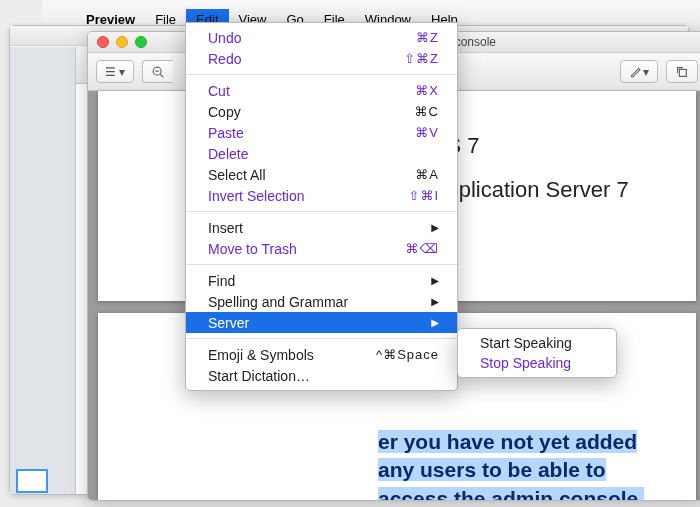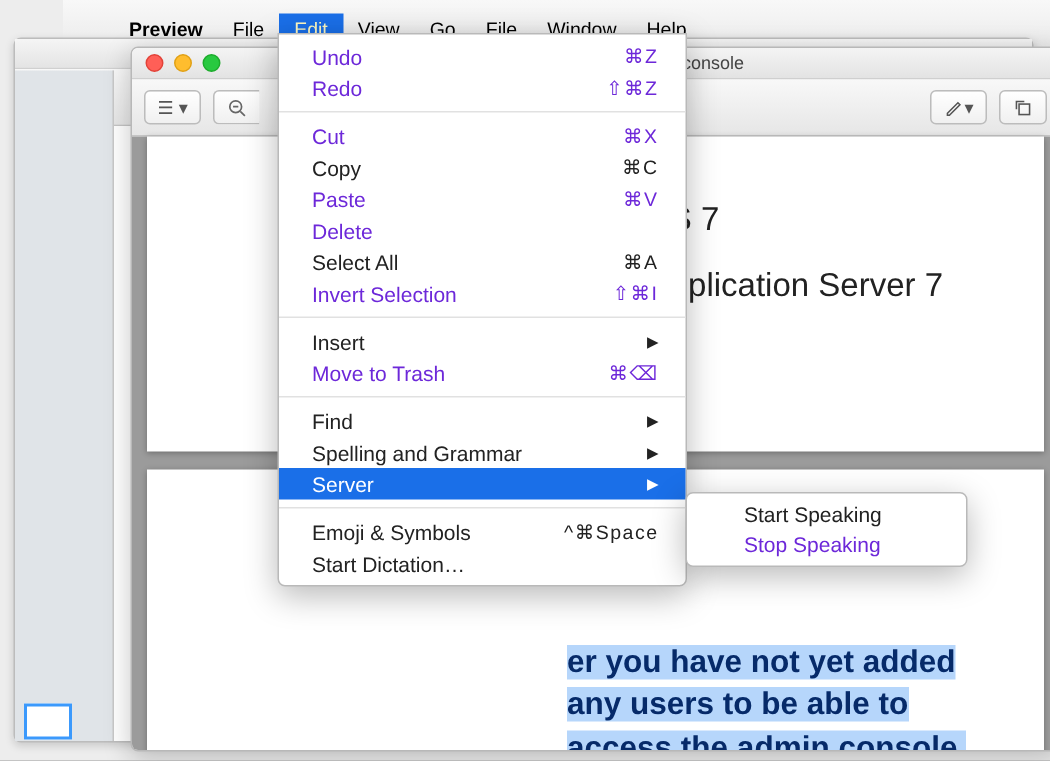--- a/index.html
+++ b/index.html
@@ -2,21 +2,21 @@
 <html><head>
 <meta charset="utf-8">
 <style>
   * { box-sizing: border-box; margin: 0; padding: 0; font-family: -apple-system, "Helvetica Neue", Arial, sans-serif; }
   body { width: 700px; height: 507px; overflow: hidden; background: #ededed; position: relative; }
 
   .menubar { position: absolute; top: 0; left: 0; right: 0; height: 40px; background: linear-gradient(#f8f8f8,#e8e8e8); display: flex; align-items: center; font-size: 13px; border-bottom: 1px solid #bfbfbf; margin-left: 42px; }
   .menubar .apple { width: 34px; text-align: center; font-size: 14px; }
   .menubar .m-item { padding: 0 10px; height: 22px; line-height: 22px; }
   .menubar .m-item.bold { font-weight: 600; }
-  .menubar .m-item.open { background: #1a6fe8; color: #fef9c3; }
+  .menubar .m-item.open { background: #1a6fe8; color: #0f172a; }
 
   .win-bg { position: absolute; top: 25px; left: 9px; width: 680px; height: 470px; background: #fff; border: 1px solid #bcbcbc; border-radius: 5px; box-shadow: 0 2px 6px rgba(0,0,0,.15); }
   .win-bg .titlebar { height: 20px; background: linear-gradient(#f5f5f5,#e4e4e4); font-size: 12px; text-align: center; line-height: 20px; color: #555; border-bottom: 1px solid #d0d0d0; }
   .win-bg .sidebar { position: absolute; left: 0; top: 21px; bottom: 0; width: 66px; background: #e0e4e8; border-right: 1px solid #c8c8c8; }
   .thumb { position: absolute; left: 6px; bottom: 1px; width: 32px; height: 24px; background: #fff; border: 2px solid #3b99fc; }
 
   .win-fg { position: absolute; top: 31px; left: 87px; width: 620px; height: 470px; background: #fff; border: 1px solid #b8b8b8; border-radius: 5px; box-shadow: 0 4px 18px rgba(0,0,0,.22); overflow: hidden; }
   .titlebar2 { height: 21px; background: linear-gradient(#f4f4f4,#e3e3e3); display: flex; align-items: center; font-size: 12px; color: #444; border-bottom: 1px solid #cfcfcf; }
   .traffic { display: flex; gap: 7px; padding: 0 9px; }
   .tl { width: 12px; height: 12px; border-radius: 50%; }
@@ -39,21 +39,21 @@
   .hl { background: #b6d6fb; color: #062a69; font-weight: 700; font-size: 21px; line-height: 1.35; }
 
   .menu { position: absolute; top: 22px; left: 185px; width: 273px; background: #fff; border: 1px solid #b9b9b9; border-radius: 0 0 5px 5px; box-shadow: 0 6px 22px rgba(0,0,0,.28); font-size: 14px; padding: 4px 0; }
   .mi { display: flex; align-items: center; height: 21px; padding: 0 18px 0 22px; color: #222; position: relative; }
   .mi.disabled { color: #6d28d9; }
   .mi .sc { margin-left: auto; font-size: 13px; letter-spacing: 1px; color: inherit; }
   .mi .arr { margin-left: auto; font-size: 10px; }
   .mi.hl2 { background: #1a6fe8; color: #fff; }
   .sep { height: 1px; background: #e1e1e1; margin: 5px 0; }
 
-  .submenu { position: absolute; top: 328px; left: 457px; width: 188px; background: #fff; border: 1px solid #b9b9b9; border-radius: 5px; box-shadow: 0 6px 22px rgba(0,0,0,.28); font-size: 14px; padding: 4px 16px; }
+  .submenu { position: absolute; top: 328px; left: 457px; width: 160px; background: #fff; border: 1px solid #b9b9b9; border-radius: 5px; box-shadow: 0 6px 22px rgba(0,0,0,.28); font-size: 14px; padding: 4px 0; }
   .submenu .mi { height: 20px; }
 
   svg.ic { width: 14px; height: 14px; }
 </style>
 </head>
 <body>
 
 <div class="menubar">
   <div class="apple"></div>
   <div class="m-item bold">Preview</div>

